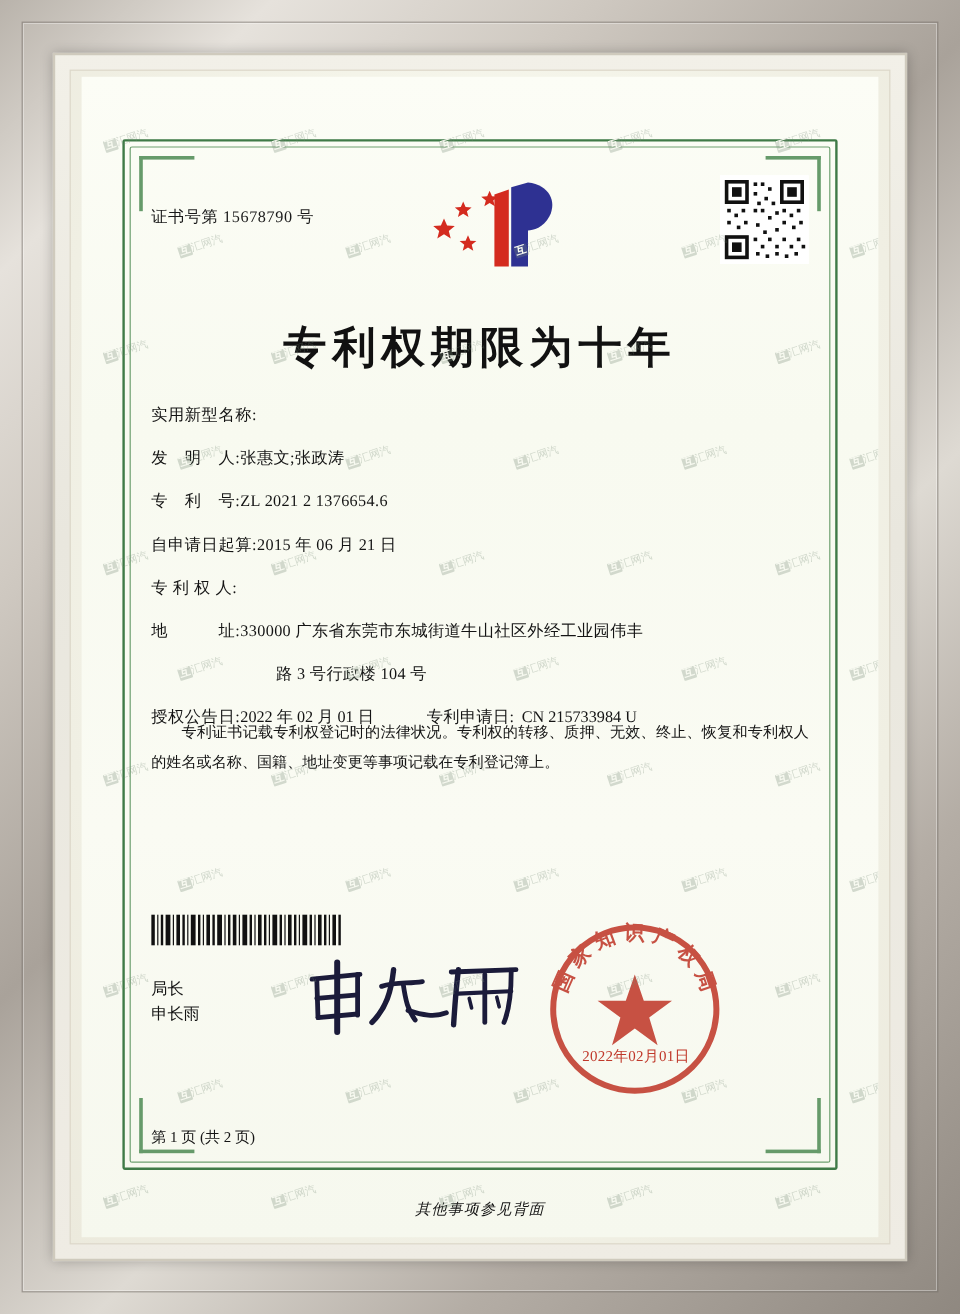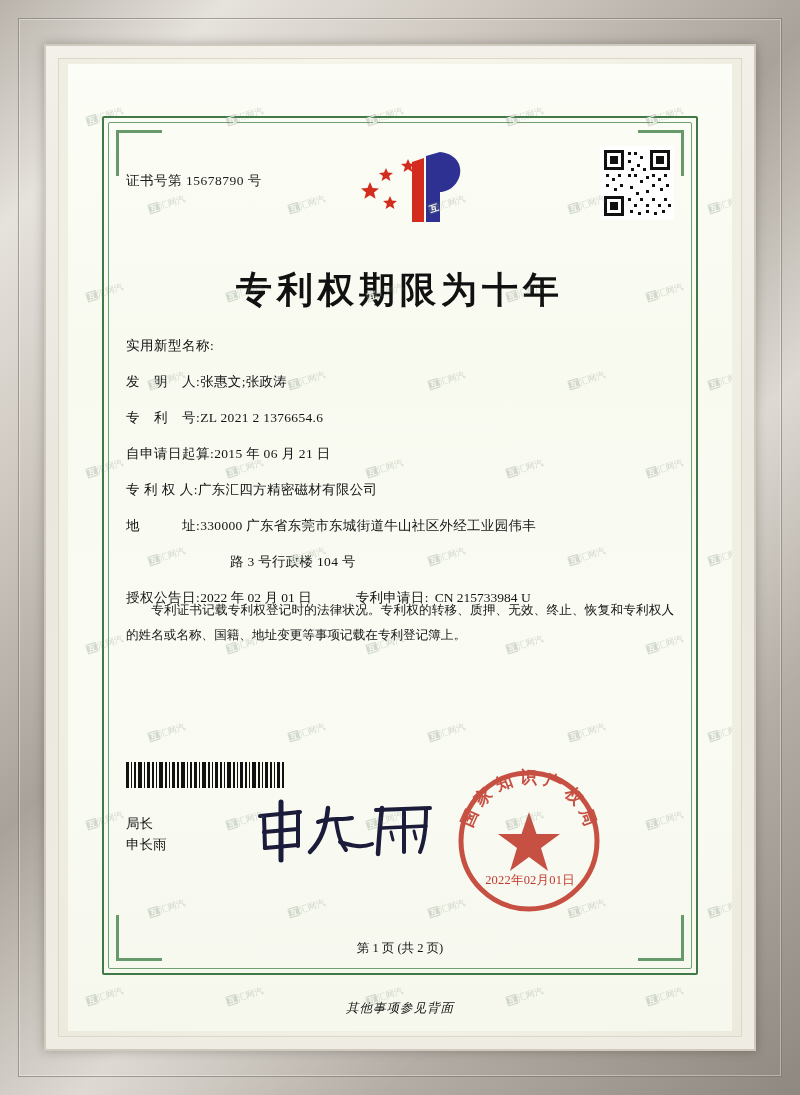--- a/index.html
+++ b/index.html
@@ -206,21 +206,20 @@
     font-size: 12.5px;
     color: #c0392b;
     letter-spacing: .2px;
   }
 
   
   .page-no {
     position: absolute;
     left: 0; top: 794px;
     width: 548px;
-    text-align: center;
     font-size: 12.5px;
     color: #141414;
   }
   .footnote {
     position: absolute;
     left: 34px; right: 34px;
     bottom: 14px;
     text-align: center;
     font-size: 12.5px;
     color: #141414;
@@ -373,21 +372,20 @@
         <span class="field-value">ZL 2021 2 1376654.6</span>
       </div>
 
       <div class="field-row">
         <span class="field-label">自申请日起算:</span>
         <span class="field-value">2015 年 06 月 21 日</span>
       </div>
 
       <div class="field-row">
         <span class="field-label">专 利 权 人:</span>
-        <span class="field-value">广东汇四方精密磁材有限公司</span>
       </div>
 
       <div>
         <div class="field-row">
           <span class="field-label">地　　　址:</span>
           <span class="field-value">330000 广东省东莞市东城街道牛山社区外经工业园伟丰</span>
         </div>
         <div class="field-value-2">路 3 号行政楼 104 号</div>
       </div>
 

